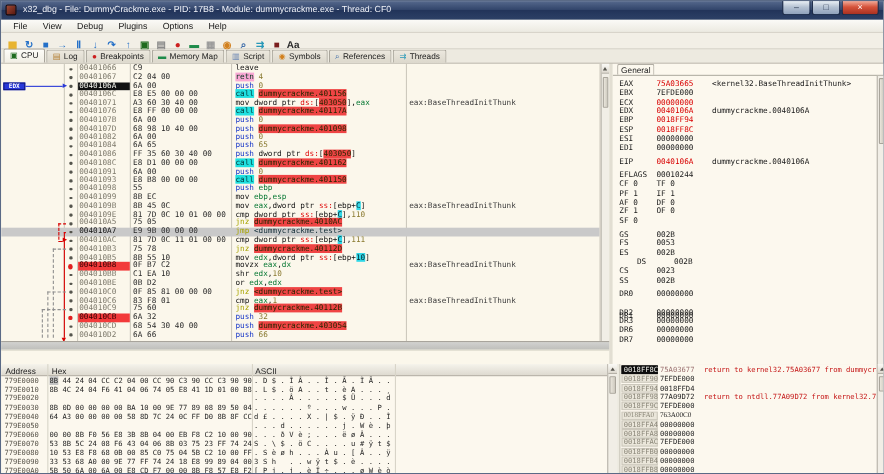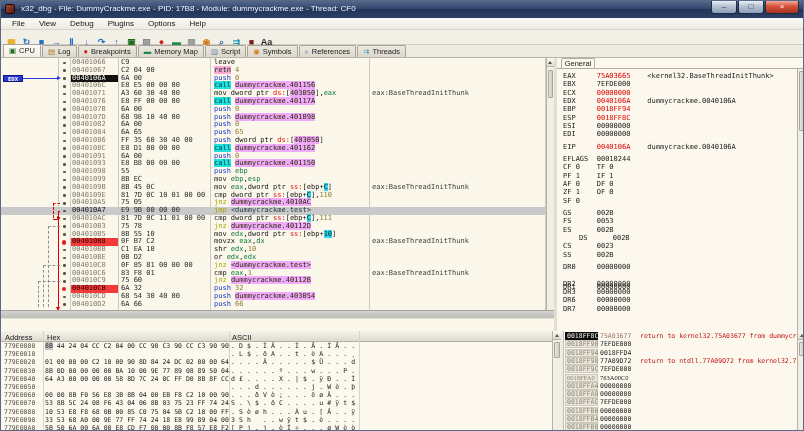--- a/index.html
+++ b/index.html
@@ -42,21 +42,21 @@
   .dot.bp{left:60.5px;top:1.6px;width:4.6px;height:4.6px;background:#E02020;}
   .daddr{position:absolute;left:71px;width:45px;color:#7E7A6C;}
   .daddr.eip{background:#111111;color:#FAFAF2;left:70px;width:47px;padding-left:1px;box-sizing:border-box;}
   .daddr.bpa{background:#F23A3A;color:#330000;left:70px;width:47px;padding-left:1px;box-sizing:border-box;}
   .drow.sel .daddr{color:#111;}
   .dbytes{position:absolute;left:120px;color:#2A2A2A;}
   .dinstr{position:absolute;left:213px;}
   .dcomment{position:absolute;left:371px;color:#3C3C3C;}
   .tk-k{color:#141414}.tk-p{color:#1736C8}.tk-n{color:#8A7A30}.tk-s{color:#E01010}
   .tk-g{color:#0A7A36}.tk-j{color:#A8A400}
-  .tk-y{background:#f0abfc;color:#2A2600}
+  .tk-y{background:#ef4444;color:#2A2600}
   .tk-c{background:#20E0E0;color:#003A3A}
   .tk-r{background:#f9a8d4;color:#00341A}
   .tk-h{background:#30D8E8;color:#00262E}
   .drow.sel .tk-y,.drow.sel .tk-h{background:transparent;color:#16303A;}
   
   .jline-h{position:absolute;height:0;}
   .jline-v{position:absolute;width:0;}
   .solid-r{border-top:1px solid #D80000;}
   .dash-r{border-top:1px dashed #D80000;}
   .dash-g{border-top:1px dashed #8F8F8F;}
@@ -310,22 +310,22 @@
     <div class="dumphdr">
       <span class="dh-addr">Address</span>
       <span class="dh-hex">Hex</span>
       <span class="dh-ascii">ASCII</span>
     </div>
     <div class="dvline" style="left:42px"></div>
     <div class="dvline" style="left:228px"></div>
     <div class="dvline" style="left:358px"></div>
     <div id="dump-rows">
         <div class="hrow" style="top: 11px;"><span class="haddr">779E0000</span><span class="hhex"><span class="hexsel">8B</span><span> 44 24 04 CC C2 04 00 CC 90 C3 90 CC C3 90 90</span></span><span class="hascii">.D$.ÌÂ..Ì.Ã.ÌÃ..</span></div>
-        <div class="hrow" style="top: 19.2px;"><span class="haddr">779E0010</span><span class="hascii">.L$.öA..t.èA...¸</span></div>
-        <div class="hrow" style="top: 27.4px;"><span class="haddr">779E0020</span><span class="hhex">01 00 00 00 C2 10 00 90 8D 84 24 DC 02 00 00 64</span><span class="hascii">....Â.....$Ü...d</span></div>
+        <div class="hrow" style="top: 19.2px;"><span class="haddr">779E0010</span><span class="hhex">8B 4C 24 04 F6 41 04 06 74 05 E8 41 1D 01 00 B8</span><span class="hascii">.L$.öA..t.èA...¸</span></div>
+        <div class="hrow" style="top: 27.4px;"><span class="haddr">779E0020</span><span class="hascii">....Â.....$Ü...d</span></div>
         <div class="hrow" style="top: 35.6px;"><span class="haddr">779E0030</span><span class="hhex">8B 0D 00 00 00 00 BA 10 00 9E 77 89 08 89 50 04</span><span class="hascii">......º...w...P.</span></div>
         <div class="hrow" style="top: 43.8px;"><span class="haddr">779E0040</span><span class="hhex">64 A3 00 00 00 00 58 8D 7C 24 0C FF D0 8B 8F CC</span><span class="hascii">d£....X.|$.ÿÐ..Ì</span></div>
         <div class="hrow" style="top: 52px;"><span class="haddr">779E0050</span><span class="hascii">...d......j.Wè.þ</span></div>
         <div class="hrow" style="top: 60.2px;"><span class="haddr">779E0060</span><span class="hhex">00 00 8B F0 56 E8 3B 8B 04 00 EB F8 C2 10 00 90</span><span class="hascii">...ðVè;...ëøÂ...</span></div>
         <div class="hrow" style="top: 68.4px;"><span class="haddr">779E0070</span><span class="hhex">53 8B 5C 24 08 F6 43 04 06 8B 03 75 23 FF 74 24</span><span class="hascii">S.\$.öC....u#ÿt$</span></div>
         <div class="hrow" style="top: 76.6px;"><span class="haddr">779E0080</span><span class="hhex">10 53 E8 F8 68 0B 00 85 C0 75 04 5B C2 10 00 FF</span><span class="hascii">.Sèøh...Àu.[Â..ÿ</span></div>
         <div class="hrow" style="top: 84.8px;"><span class="haddr">779E0090</span><span class="hhex">33 53 68 A0 00 9E 77 FF 74 24 18 E8 99 89 04 00</span><span class="hascii">3Sh ..wÿt$.è....</span></div>
         <div class="hrow" style="top: 93px;"><span class="haddr">779E00A0</span><span class="hhex">5B 50 6A 00 6A 00 E8 CD F7 00 00 8B F8 57 E8 F2</span><span class="hascii">[Pj.j.èÍ÷...øWèò</span></div>
       </div>
     <div class="sbar" style="left:551px;top:0;width:9px;height:101px">

